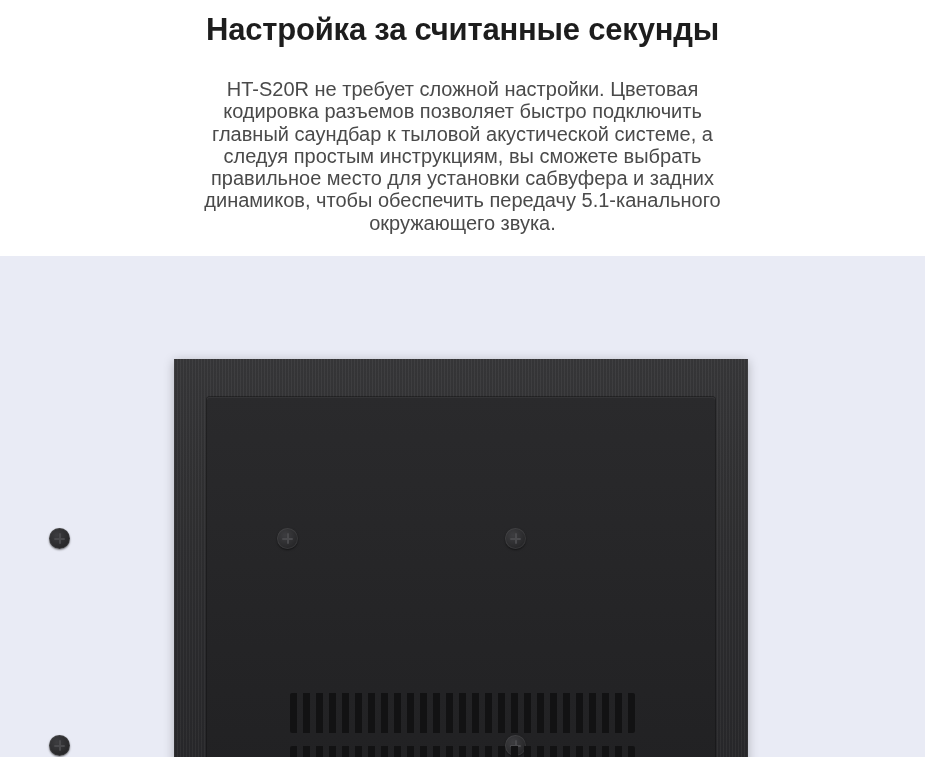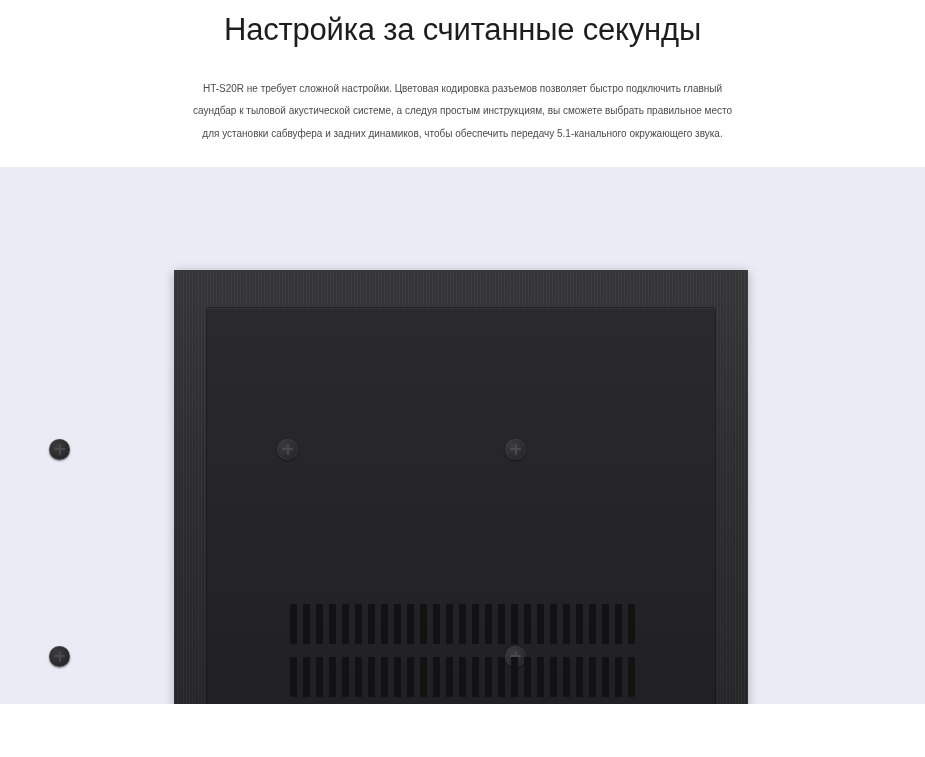--- a/index.html
+++ b/index.html
@@ -21,29 +21,29 @@
   .intro {
     background: #ffffff;
     padding: 0 0 22px 0;
   }
   .intro-title {
     margin: 0;
     padding: 10px 0 0 0;
     text-align: center;
     font-size: 31px;
     line-height: 40px;
-    font-weight: 400;
+    font-weight: 700;
     letter-spacing: -0.2px;
     color: #1d1d1d;
   }
   .intro-body {
     margin: 28px auto 0 auto;
     width: 545px;
     text-align: center;
-    font-size: 10px;
+    font-size: 20px;
     line-height: 22.3px;
     color: #4a4a4a;
   }
 
   
   .stage {
     position: relative;
     width: 925px;
     height: 537px;
     background: #e9ebf5;

